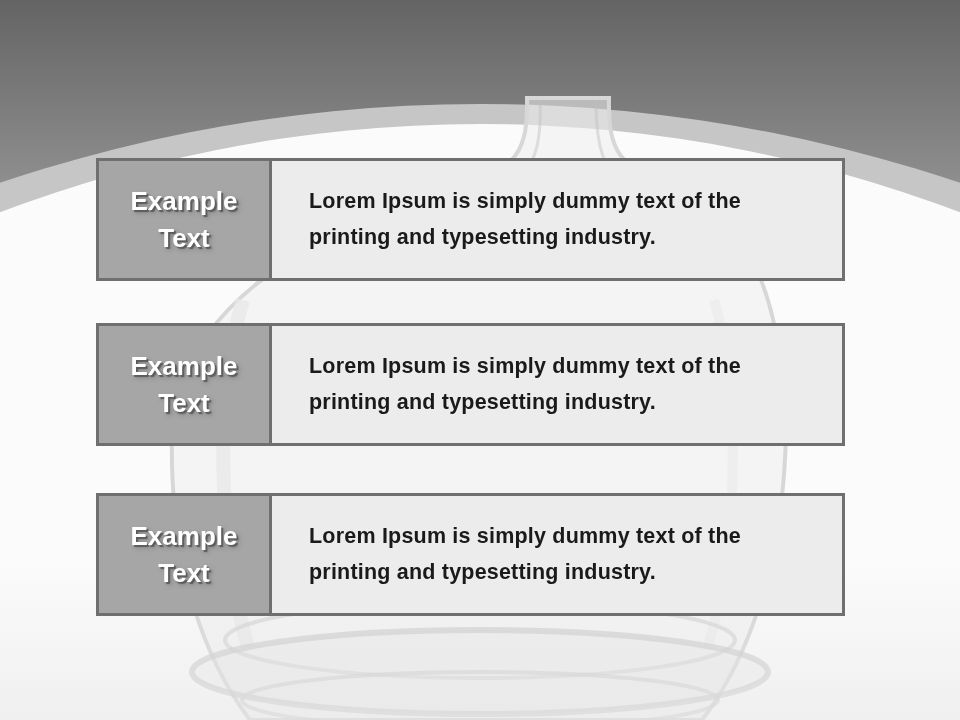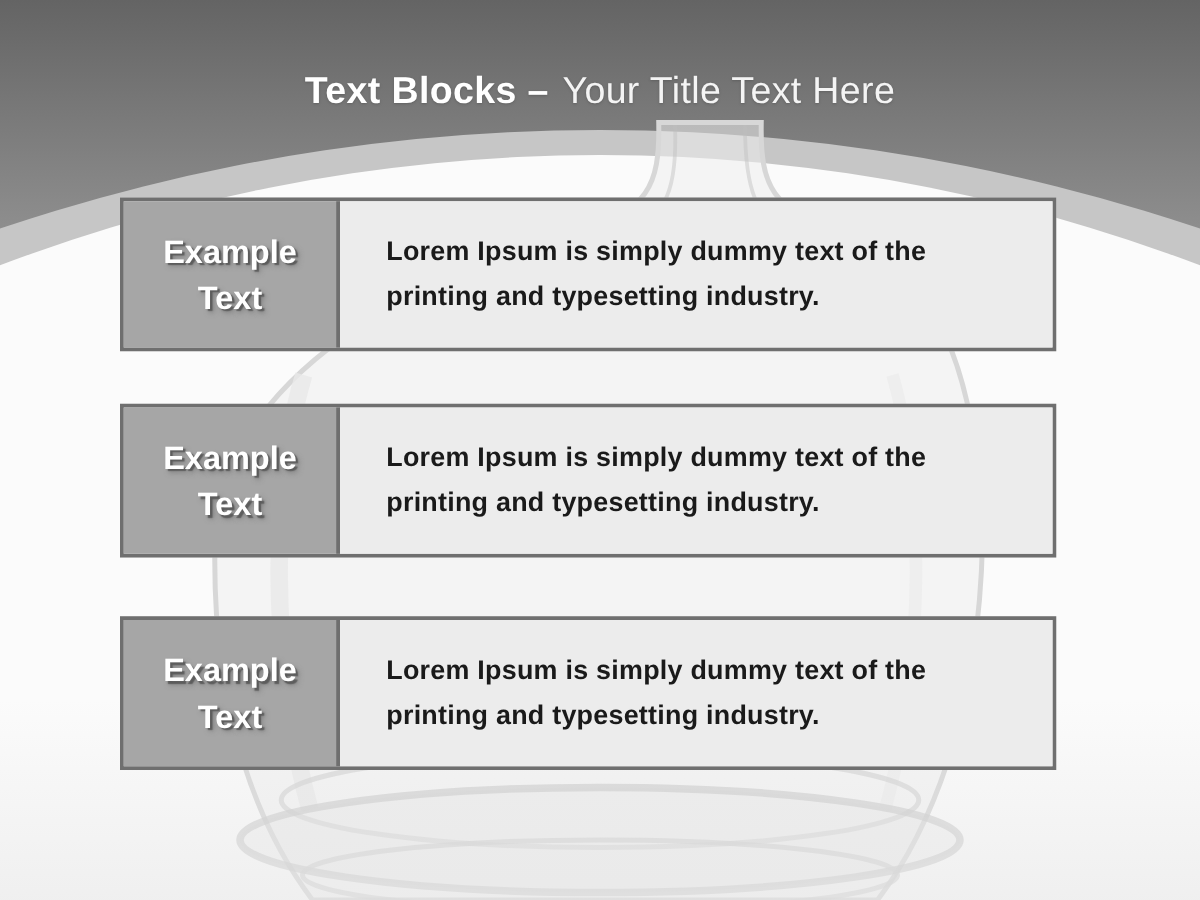--- a/index.html
+++ b/index.html
@@ -78,23 +78,20 @@
     <path d="M596,100 C596,152 604,174 636,192" fill="none" stroke="rgba(190,190,190,0.45)" stroke-width="3"></path>
     <path d="M243,300 C216,390 216,530 248,648" fill="none" stroke="rgba(232,232,232,0.8)" stroke-width="14"></path>
     <path d="M714,300 C740,390 740,530 708,648" fill="none" stroke="rgba(235,235,235,0.7)" stroke-width="10"></path>
     <ellipse cx="480" cy="640" rx="255" ry="38" fill="none" stroke="rgba(210,210,210,0.7)" stroke-width="4"></ellipse>
     <ellipse cx="480" cy="672" rx="288" ry="42" fill="rgba(225,225,225,0.30)" stroke="rgba(202,202,202,0.7)" stroke-width="6"></ellipse>
     <ellipse cx="480" cy="700" rx="238" ry="28" fill="none" stroke="rgba(208,208,208,0.7)" stroke-width="4"></ellipse>
   </svg>
 
   <div class="bottom-tint"></div>
 
-  <div class="title">
-    <span class="t-bold">Text Blocks –</span><span class="t-rest">Your Title Text Here</span>
-  </div>
 
   <div class="block b1">
     <div class="label">
       <span>Example Text</span>
     </div>
     <div class="content">
       <p>Lorem Ipsum is simply dummy text of the printing and typesetting industry.</p>
     </div>
   </div>
 

